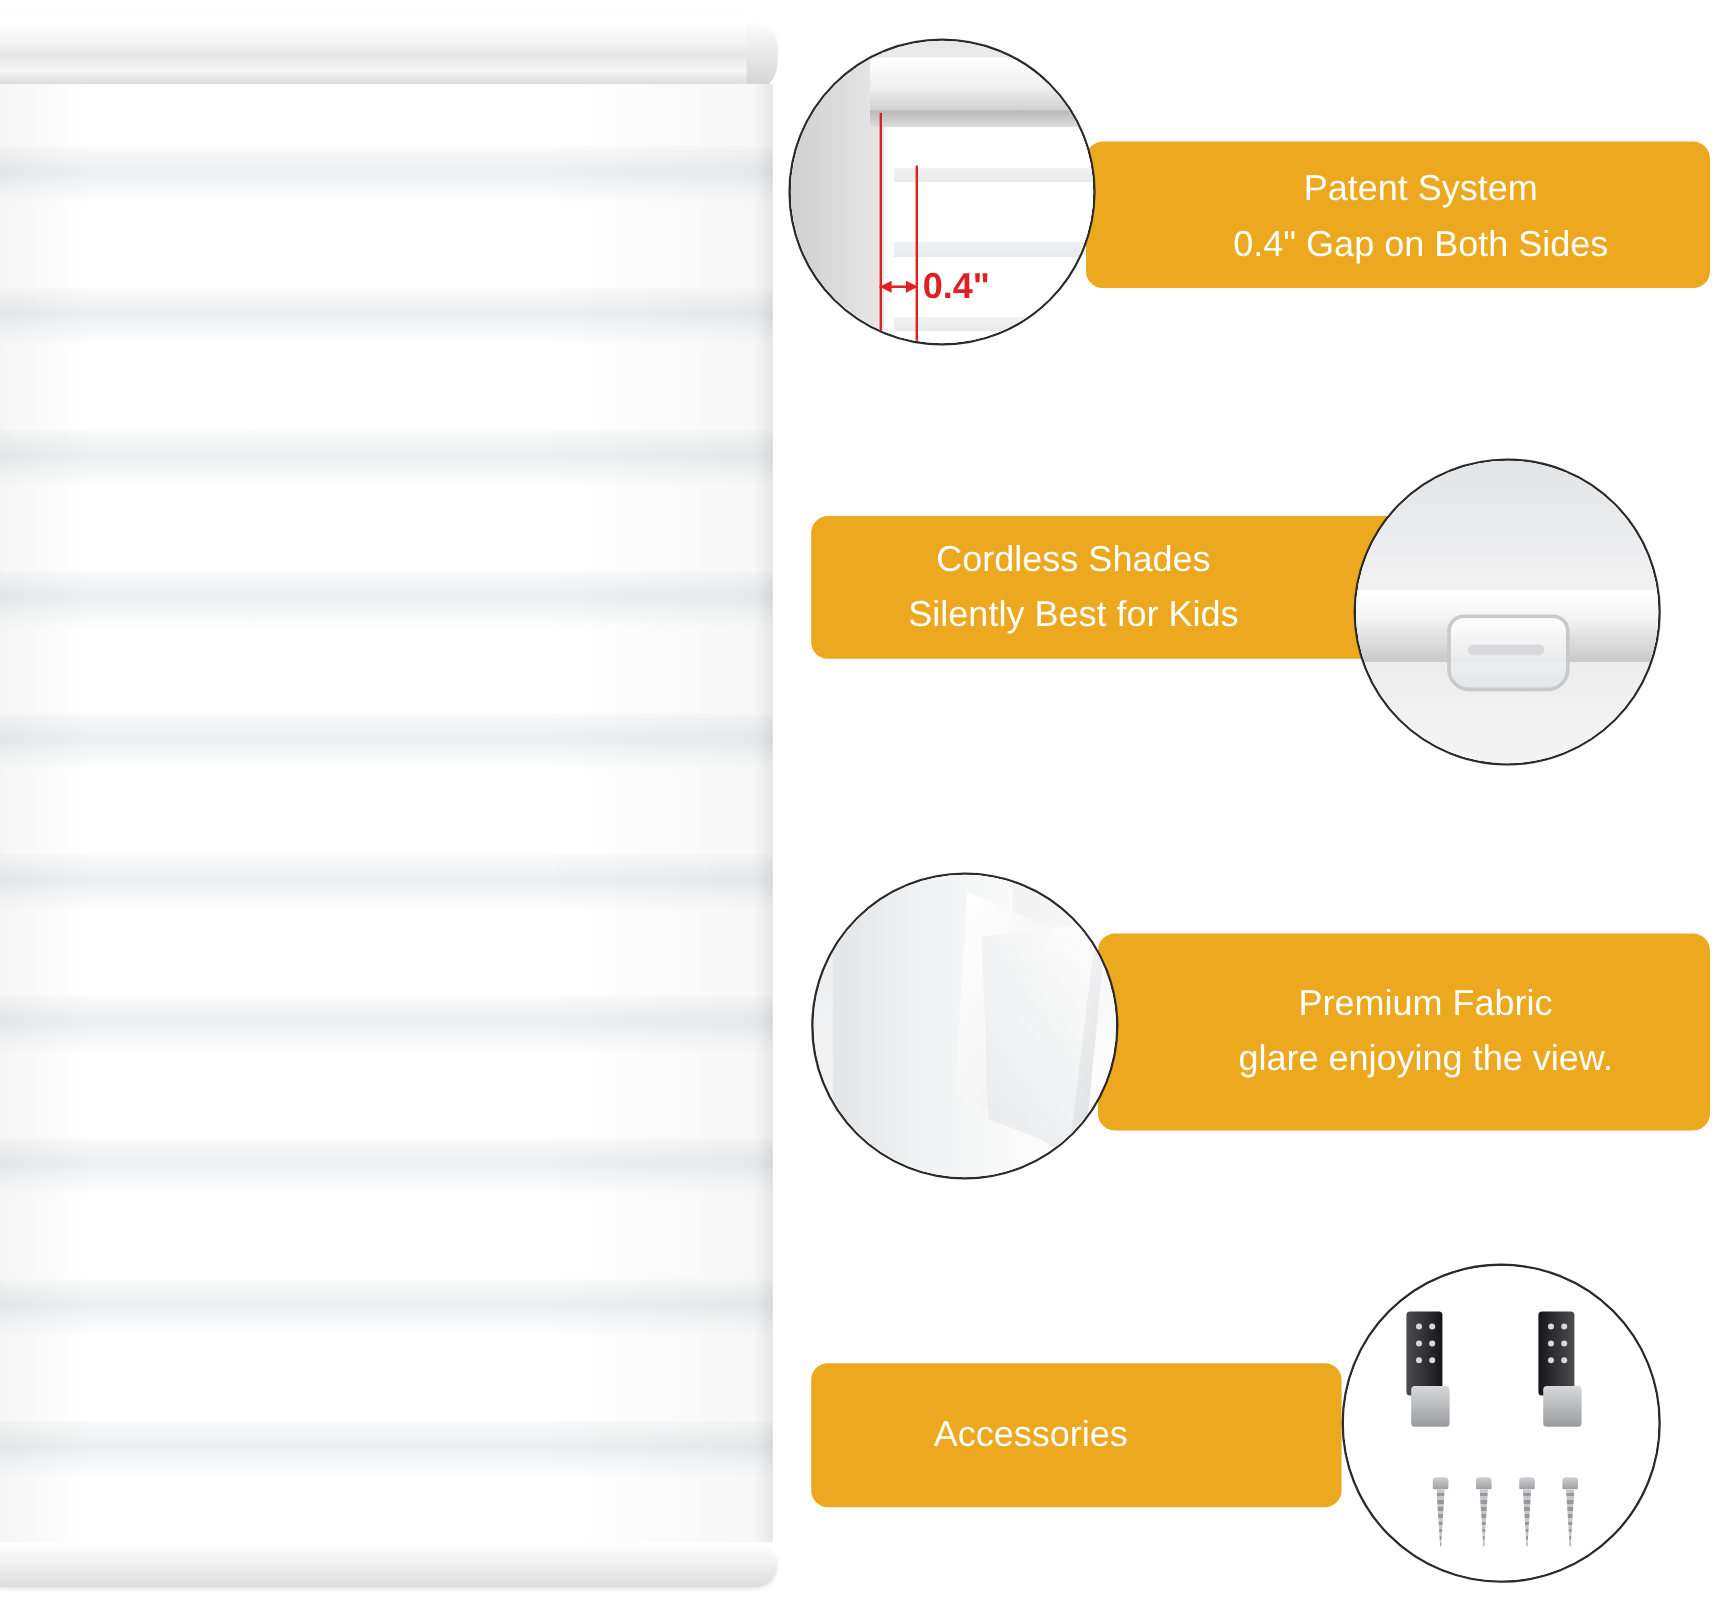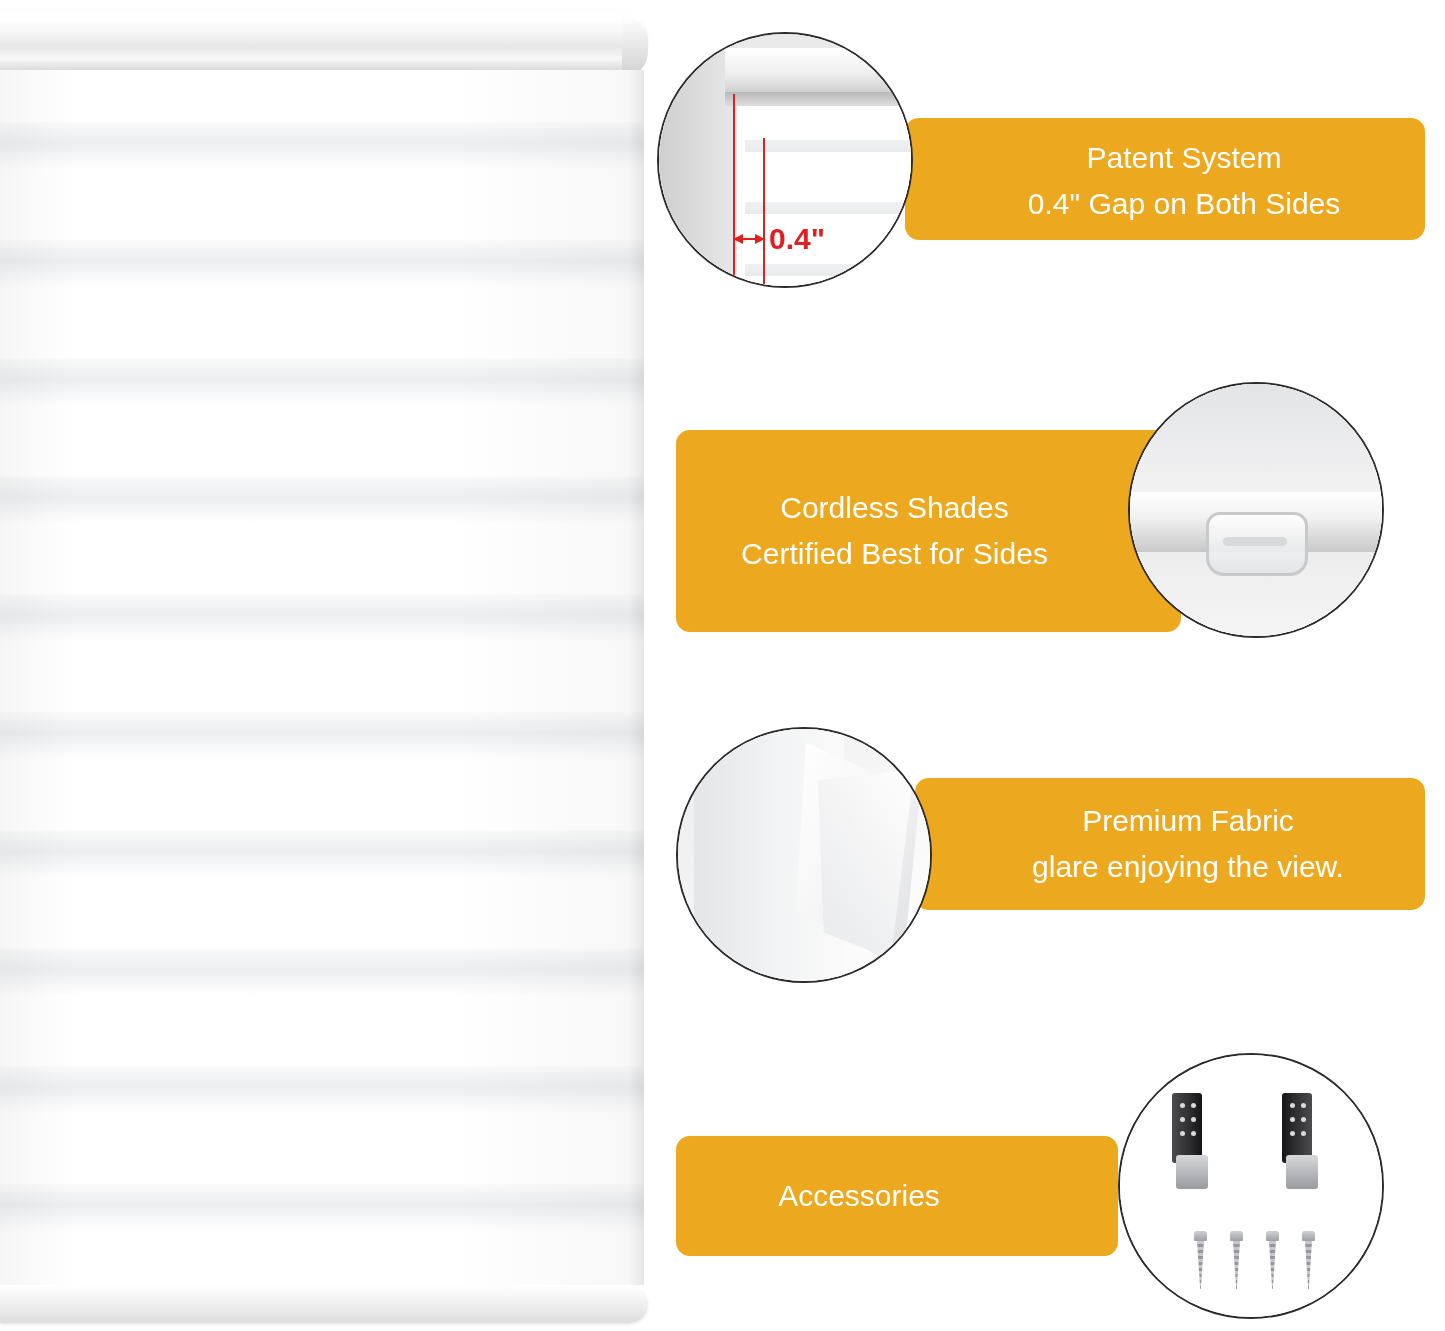--- a/index.html
+++ b/index.html
@@ -203,21 +203,21 @@
     border: 3px solid #c8c9cb;
     border-radius: 14px 14px 18px 18px;
     background: linear-gradient(to bottom, rgba(255,255,255,0.9), rgba(226,228,230,0.85));
   }
   .cl-handle-slot {
     position: absolute; left: 14px; top: 22px; width: 64px; height: 9px;
     border-radius: 5px;
     background: #d7d9db;
   }
   #callout-cordless {
-    left: 676px; top: 430px; width: 505px; height: 202px;
+    left: 676px; top: 430px; width: 505px; height: 119px;
     padding: 0 92px 0 24px;
   }
 
   
   #feature-fabric-circle { left: 676px; top: 727px; width: 252px; height: 252px; }
   .fab-scene {
     position: absolute; inset: 0;
     background: linear-gradient(135deg, #e9eaeb 0%, #f4f4f5 40%, #ffffff 100%);
   }
   .fab-sheet {
@@ -233,21 +233,21 @@
     box-shadow: -4px 0 10px rgba(0,0,0,0.08);
   }
   .fab-fold2 {
     position: absolute;
     left: 140px; top: 40px; width: 96px; height: 190px;
     background: linear-gradient(to bottom left, #ffffff, #e7e8ea);
     clip-path: polygon(0% 6%, 100% 0%, 76% 100%, 6% 86%);
     opacity: 0.9;
   }
   #callout-fabric {
-    left: 915px; top: 778px; width: 510px; height: 132px;
+    left: 915px; top: 778px; width: 510px; height: 164px;
     padding: 0 26px 0 62px;
   }
 
   
   #feature-accessories-circle { left: 1118px; top: 1053px; width: 262px; height: 262px; }
   .acc-scene { position: absolute; inset: 0; background: #ffffff; }
   .bracket {
     position: absolute;
     width: 44px; height: 96px;
   }
@@ -326,21 +326,21 @@
         </svg>
       </div>
       <div class="gap-label">0.4"</div>
     </div>
   </div>
 </div>
 
 <div class="feature">
   <div class="callout align-center" id="callout-cordless">
     <div class="line">Cordless Shades</div>
-    <div class="line">Certified Best for Sides</div>
+    <div class="line">Silently Best for Kids</div>
   </div>
   <div class="photo-circle" id="feature-cordless-circle">
     <div class="cordless-scene">
       <div class="cl-wall"></div>
       <div class="cl-rail"></div>
       <div class="cl-fabric"></div>
       <div class="cl-handle">
         <div class="cl-handle-slot"></div>
       </div>
     </div>

